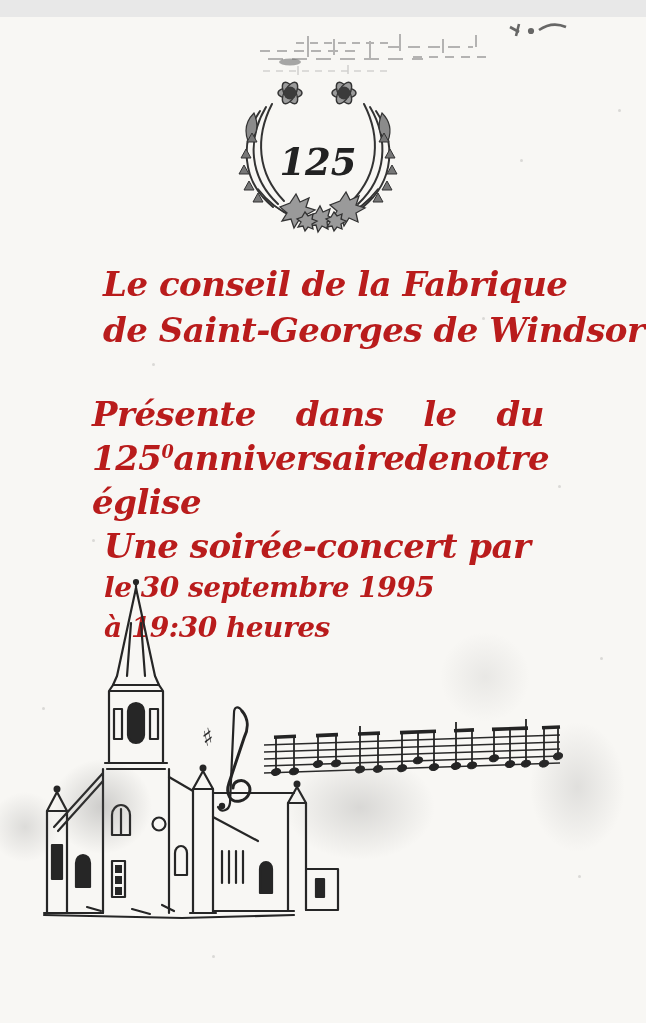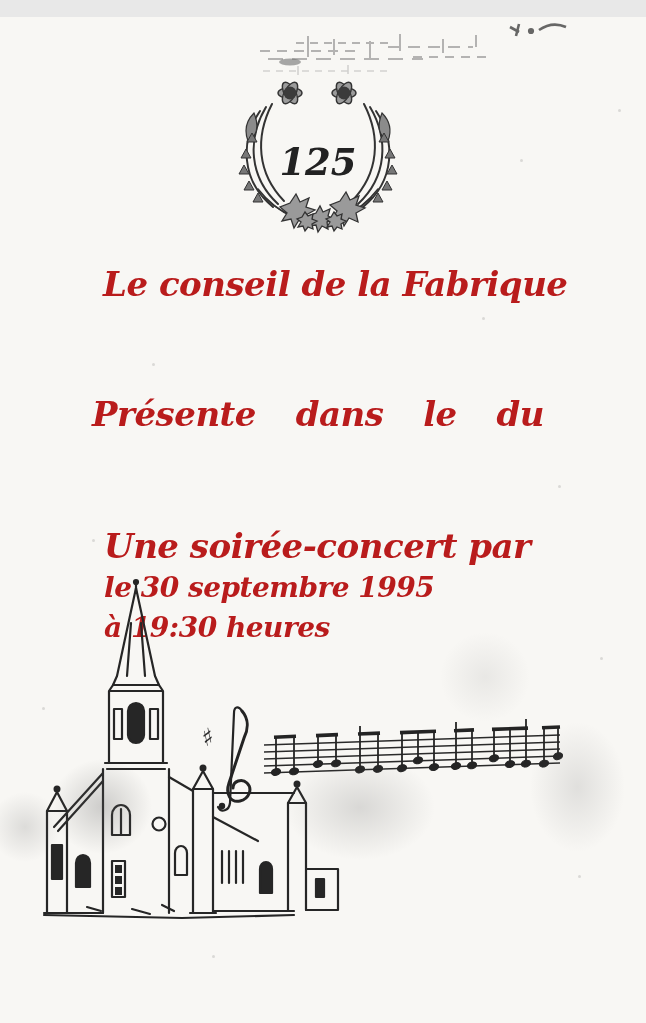--- a/index.html
+++ b/index.html
@@ -130,29 +130,37 @@
       <path d="M112,130 l6,-9 4,8 9,-4 -3,9 9,3 -9,5 2,9 -9,-4 -5,8 -3,-9 -9,2 5,-8 -7,-6 z"></path>
       <path d="M88,142 l4,-7 3,6 7,-3 -2,7 6,3 -7,3 1,7 -6,-3 -4,6 -2,-7 -7,1 4,-6 -5,-4 z"></path>
       <path d="M74,146 l3,-5 3,4 5,-2 -1,5 5,2 -5,3 1,5 -5,-2 -3,4 -2,-5 -5,1 3,-5 -4,-3 z"></path>
       <path d="M103,146 l3,-5 3,4 5,-2 -1,5 5,2 -5,3 1,5 -5,-2 -3,4 -2,-5 -5,1 3,-5 -4,-3 z"></path>
     </g>
     <text class="wreath-num" x="90" y="104" text-anchor="middle">125</text>
   </svg>
 
   <div class="script title-block">
     <div>Le conseil de la Fabrique</div>
+    <div>de Saint-Georges de Windsor</div>
   </div>
 
   <div class="script para-block">
     <div class="jline">
         <span>Présente</span>
         <span>dans</span>
         <span>le</span>
         <span>du</span>
       </div>
+    <div class="jline">
+      <span class="numgrp"><span>125</span><sup>0</sup></span>
+    <span>anniversaire</span>
+        <span>de</span>
+        <span>notre</span>
+      </div>
+    <div class="line3">église</div>
   </div>
 
   <div class="script event-block">
     <div class="event-line1">Une soirée-concert par</div>
     <div class="event-date">le 30 septembre 1995</div>
     <div class="event-time">à 19:30 heures</div>
   </div>
 
   <svg style="left:32px; top:560px; width:310px; height:350px;" viewBox="0 0 310 350">
     <g stroke="#262626" stroke-width="2.2" fill="none" stroke-linecap="round" stroke-linejoin="round">

